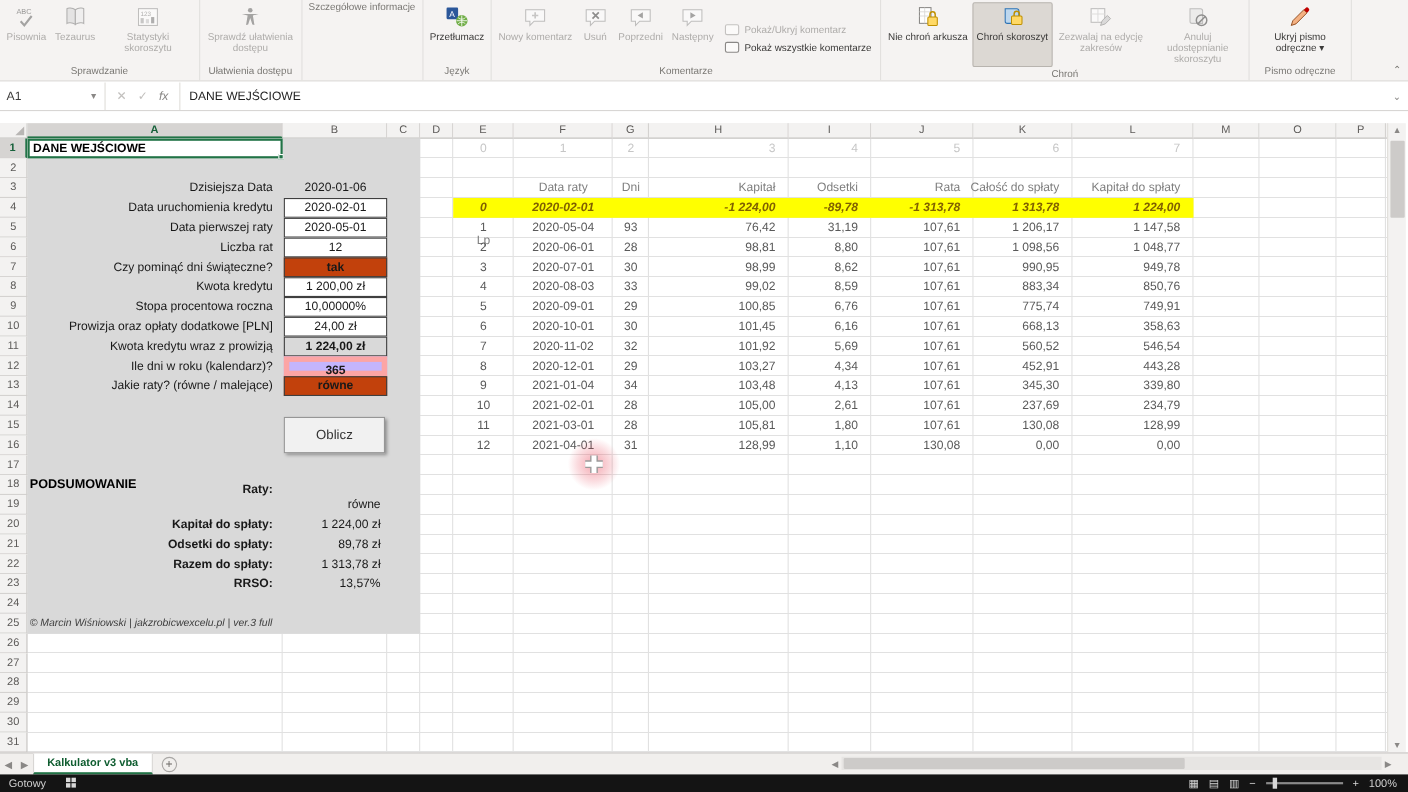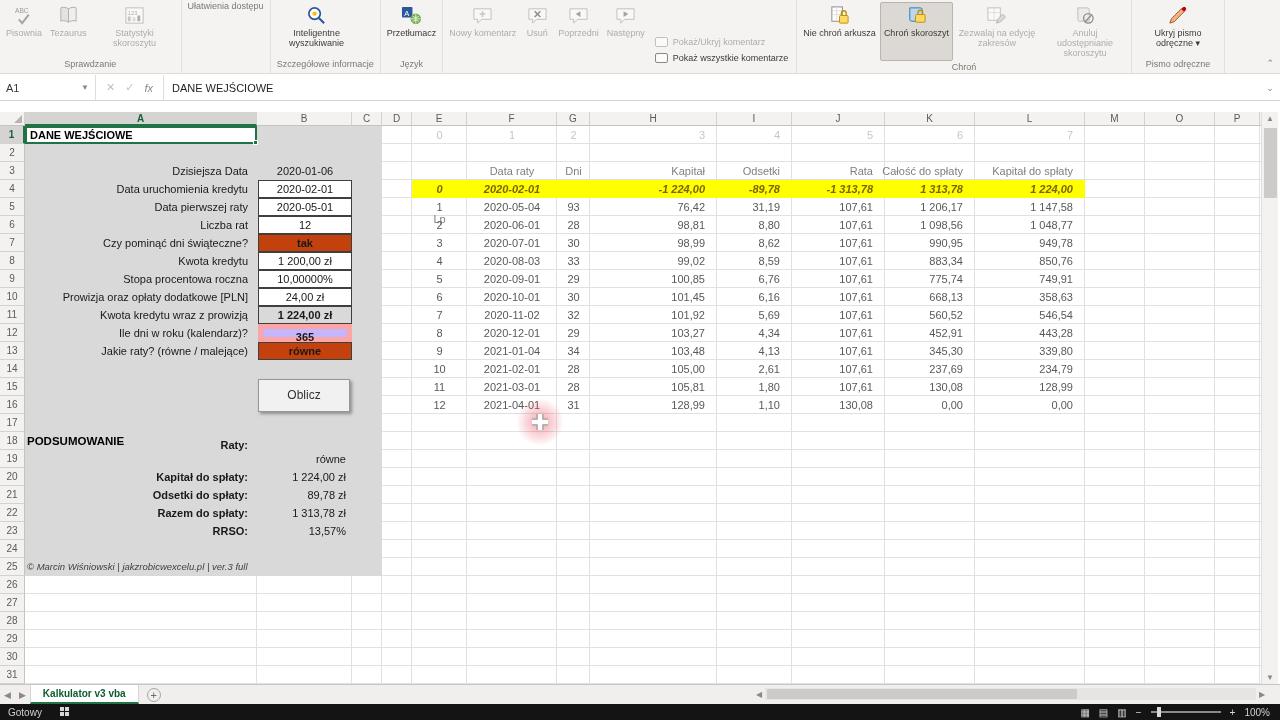--- a/index.html
+++ b/index.html
@@ -128,35 +128,34 @@
                 <rect x="9" y="13" width="3" height="4" fill="#ffc000"></rect>
                 <rect x="14" y="11" width="3" height="6" fill="#2e74b5"></rect>
               </svg>
             </div>
             <div class="rlabel">Statystyki skoroszytu</div>
           </div>
         </div>
         <div class="rgroup-label">Sprawdzanie</div>
       </div>
       <div class="rgroup">
+        <div class="rbtns">
+          <div class="rbtn disabled">
+            <div class="ric">
+              <svg viewBox="0 0 22 22">
+                <circle cx="11" cy="4.5" r="2.2" fill="#2b579a"></circle>
+                <path d="M3 8 h16 l-5.5 1.5 1.5 9 -2 -.5 -2 -6 -2 6 -2 .5 1.5 -9 z" fill="#2b579a"></path>
+              </svg>
+            </div>
+            <div class="rlabel">Sprawdź ułatwienia dostępu</div>
+          </div>
+        </div>
         <div class="rgroup-label">Ułatwienia dostępu</div>
       </div>
       <div class="rgroup">
-        <div class="rbtns">
-          <div class="rbtn">
-            <div class="ric">
-              <svg viewBox="0 0 22 22">
-                <circle cx="9" cy="9" r="6" fill="#fff" stroke="#2b579a" stroke-width="1.8"></circle>
-                <circle cx="9" cy="9" r="2.3" fill="#ffc000"></circle>
-                <path d="M13.5 13.5 L19 19" stroke="#2b579a" stroke-width="2.2"></path>
-              </svg>
-            </div>
-            <div class="rlabel">Inteligentne wyszukiwanie</div>
-          </div>
-        </div>
         <div class="rgroup-label">Szczegółowe informacje</div>
       </div>
       <div class="rgroup">
         <div class="rbtns">
           <div class="rbtn">
             <div class="ric">
               <svg viewBox="0 0 22 22">
                 <rect x="1" y="2" width="11" height="11" rx="1" fill="#2b579a"></rect>
                 <text x="3.5" y="11" font-size="8" fill="#fff">A</text>
                 <circle cx="15.5" cy="14.5" r="5.5" fill="#70ad47"></circle>
@@ -210,20 +209,21 @@
             <div class="rtoggle disabled">
               <div class="tic"></div>
               <div class="tlabel">Pokaż/Ukryj komentarz</div>
             </div>
             <div class="rtoggle">
               <div class="tic"></div>
               <div class="tlabel">Pokaż wszystkie komentarze</div>
             </div>
           </div>
         </div>
+        <div class="rgroup-label">Komentarze</div>
       </div>
       <div class="rgroup">
         <div class="rbtns">
           <div class="rbtn">
             <div class="ric">
               <svg viewBox="0 0 22 22">
                 <rect x="3" y="2" width="11" height="15" fill="#fff" stroke="#8a8886"></rect>
                 <path d="M3 6 h11 M3 10 h11 M8 2 v15" stroke="#d8d6d4" stroke-width=".8"></path>
                 <rect x="11" y="11" width="9" height="8" rx="1" fill="#ffd966" stroke="#bf9000"></rect>
                 <path d="M13 11 v-2.5 a2.5 2.5 0 0 1 5 0 V11" fill="none" stroke="#bf9000" stroke-width="1.4"></path>

